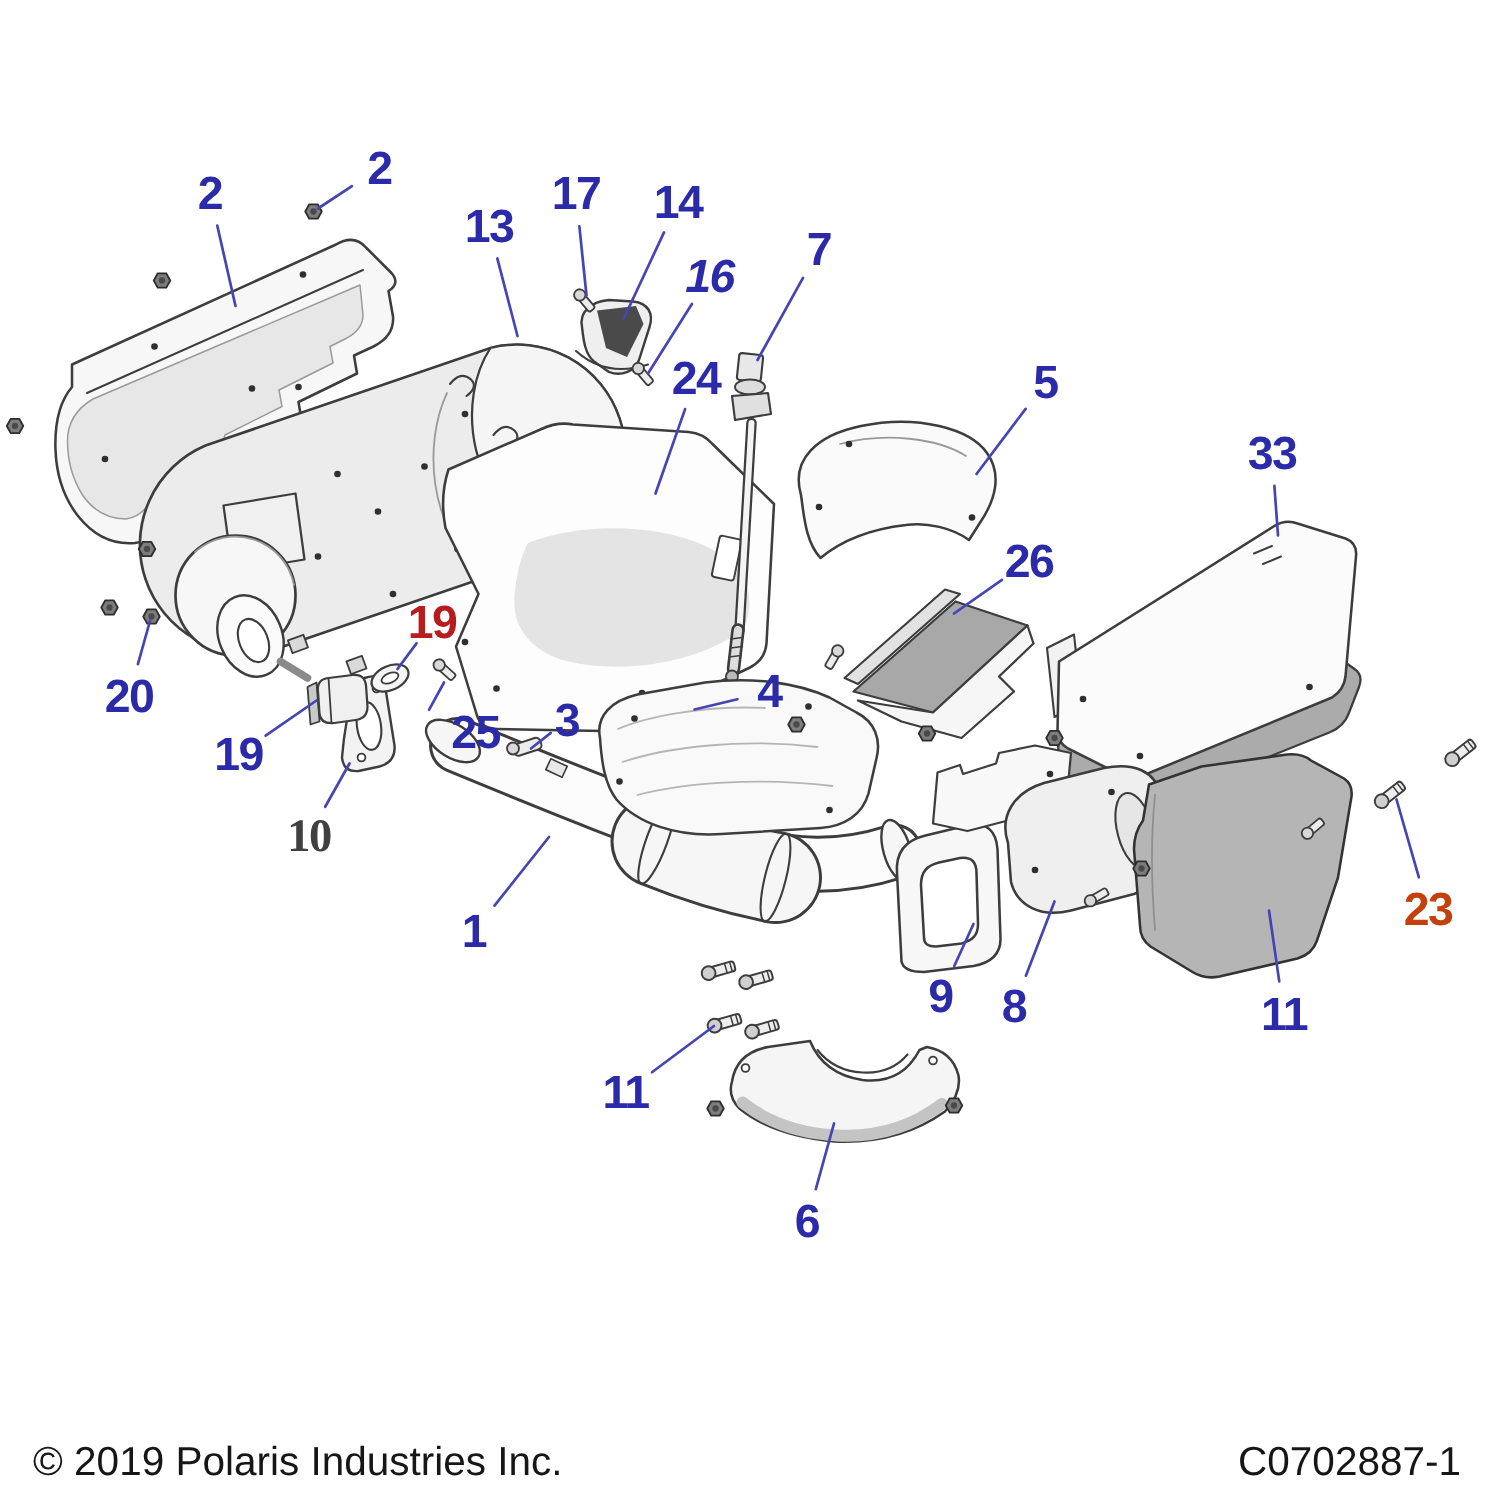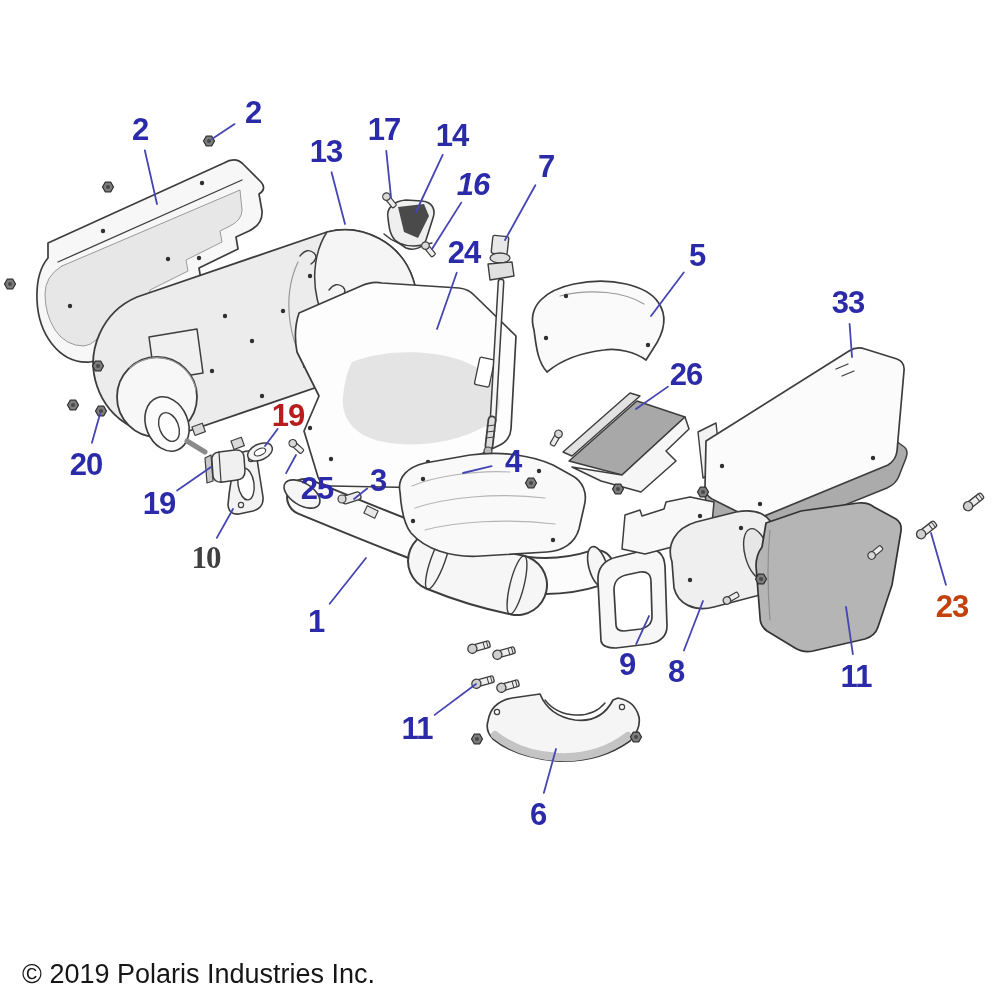--- a/index.html
+++ b/index.html
@@ -315,14 +315,15 @@
       <div class="callout" style="left: 288px; top: 415px; color: #b91c1c;">19</div>
       <div class="callout" style="left: 86px; top: 464px; color: rgb(43, 43, 170);">20</div>
       <div class="callout" style="left: 848px; top: 302px; color: rgb(43, 43, 170);">33</div>
       <div class="callout" style="left: 686px; top: 374px; color: rgb(43, 43, 170);">26</div>
       <div class="callout" style="left: 952px; top: 606px; color: #c2410c;">23</div>
       <div class="callout" style="left: 464px; top: 252px; color: rgb(43, 43, 170);">24</div>
       <div class="callout" style="left: 278px; top: 488px; color: rgb(43, 43, 170); margin-left: 39px;">25</div>
     </div>
 
 <div class="footer-text footer-left">© 2019 Polaris Industries Inc.</div>
+<div class="footer-text footer-right">C0702887-1</div>
 
 </div>
 
 </body></html>

